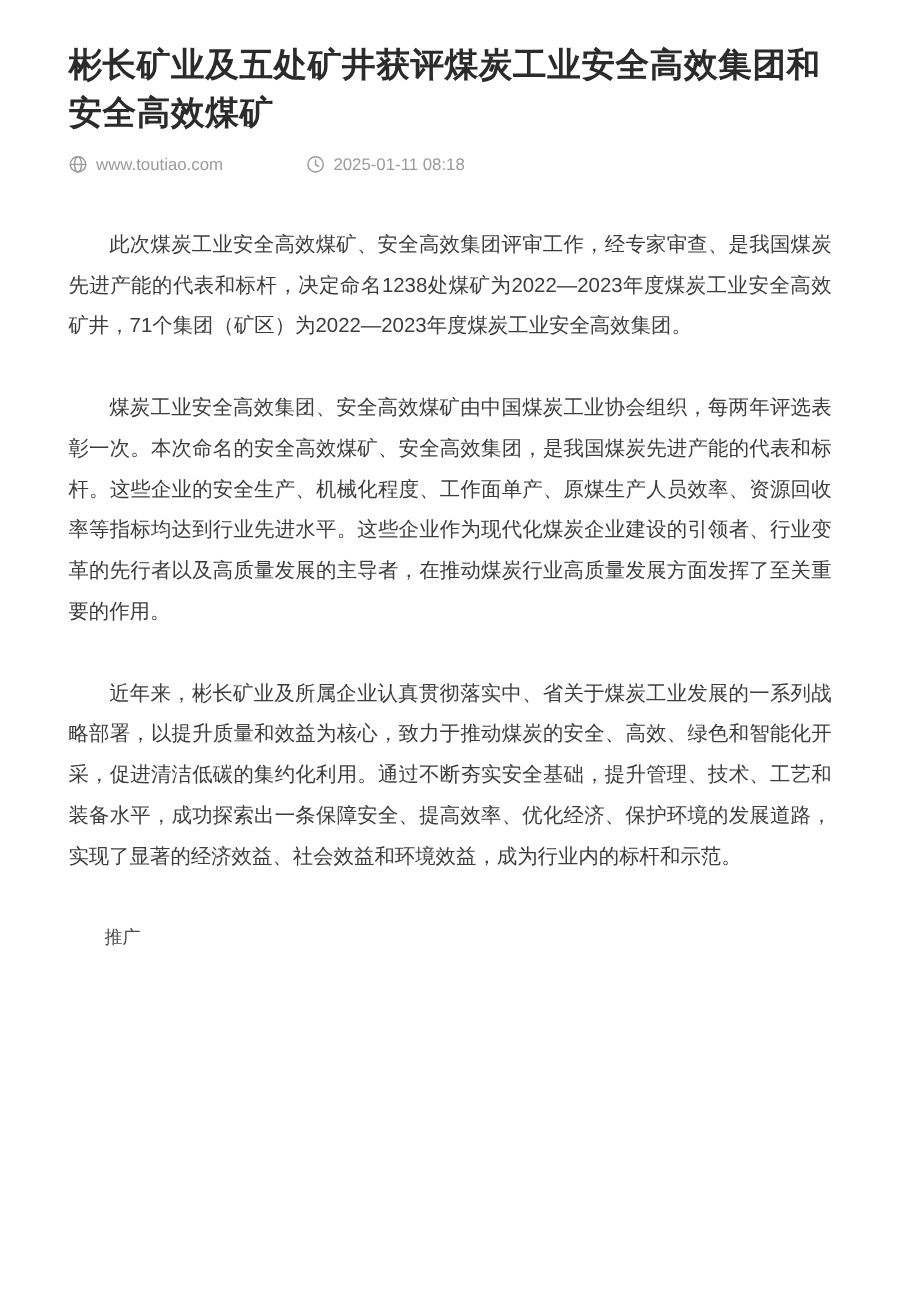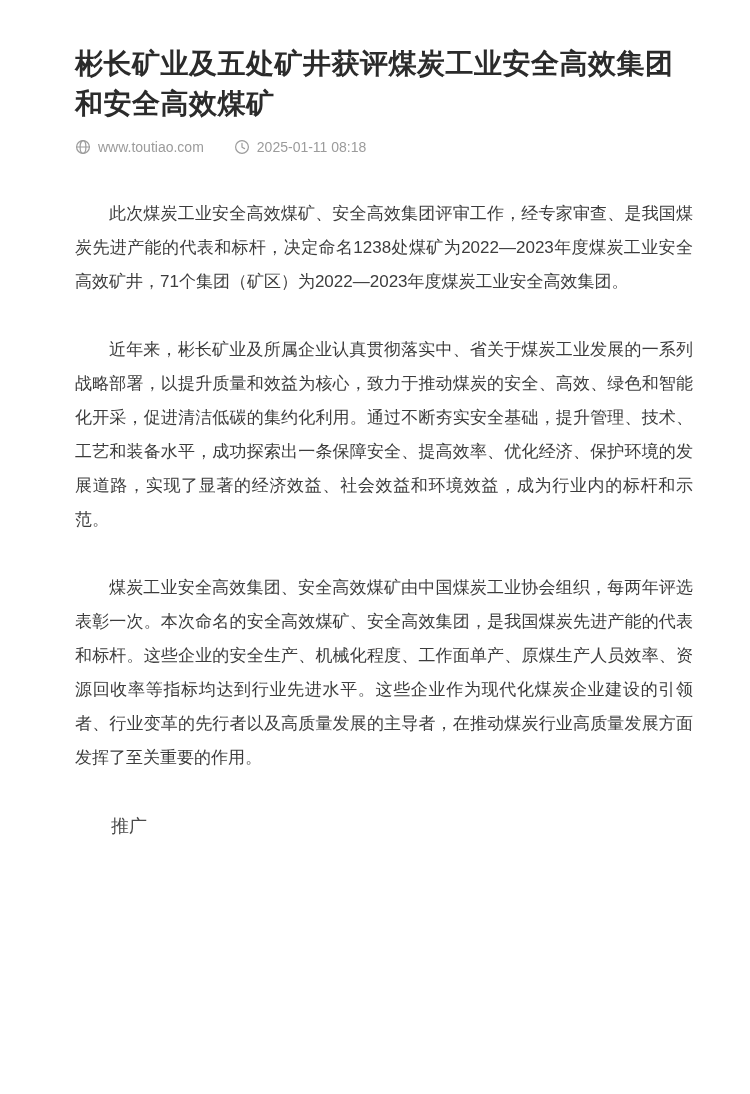--- a/index.html
+++ b/index.html
@@ -9,37 +9,37 @@
     font-family: "Liberation Sans", "DejaVu Sans", sans-serif;
   }
   .page {
     position: relative;
     width: 750px;
     height: 1094px;
     background: #ffffff;
     overflow: hidden;
   }
   .article {
-    padding: 44px 57px 0 57px;
-    margin-left: 18px;
+    padding: 34px 57px 0 57px;
   }
   .title {
     margin: 0;
     font-size: 28px;
     line-height: 40px;
     font-weight: 700;
     color: #2b2b2b;
     letter-spacing: 0.5px;
   }
   .meta {
     margin-top: 15px;
     display: flex;
     align-items: center;
     font-size: 14px;
     color: #9b9b9b;
+    gap: 39px;
   }
   .meta-item {
     display: flex;
     align-items: center;
   }
   .meta-item + .meta-item {
     margin-left: 30px;
   }
   .meta-icon {
     display: inline-flex;
@@ -62,21 +62,21 @@
     line-height: 34px;
     color: #3c3c3c;
     text-align: justify;
   }
   .body p {
     margin: 0 0 34px 0;
     text-indent: 2em;
   }
   .promo {
     margin: 0;
-    font-size: 18px;
+    font-size: 15px;
     line-height: 34px;
     color: #4a4a4a;
     text-indent: 2em;
   }
 </style>
 </head>
 <body>
 
 <div class="page">
   <div class="article">
@@ -100,19 +100,19 @@
             <circle cx="8" cy="8" r="6.4"></circle>
             <polyline points="8,4.4 8,8.3 10.6,9.6"></polyline>
           </svg>
         </span>
         <span>2025-01-11 08:18</span>
       </div>
     </div>
 
     <div class="body">
       <p>此次煤炭工业安全高效煤矿、安全高效集团评审工作，经专家审查、是我国煤炭先进产能的代表和标杆，决定命名1238处煤矿为2022—2023年度煤炭工业安全高效矿井，71个集团（矿区）为2022—2023年度煤炭工业安全高效集团。</p>
+      <p>煤炭工业安全高效集团、安全高效煤矿由中国煤炭工业协会组织，每两年评选表彰一次。本次命名的安全高效煤矿、安全高效集团，是我国煤炭先进产能的代表和标杆。这些企业的安全生产、机械化程度、工作面单产、原煤生产人员效率、资源回收率等指标均达到行业先进水平。这些企业作为现代化煤炭企业建设的引领者、行业变革的先行者以及高质量发展的主导者，在推动煤炭行业高质量发展方面发挥了至关重要的作用。</p>
       <p>近年来，彬长矿业及所属企业认真贯彻落实中、省关于煤炭工业发展的一系列战略部署，以提升质量和效益为核心，致力于推动煤炭的安全、高效、绿色和智能化开采，促进清洁低碳的集约化利用。通过不断夯实安全基础，提升管理、技术、工艺和装备水平，成功探索出一条保障安全、提高效率、优化经济、保护环境的发展道路，实现了显著的经济效益、社会效益和环境效益，成为行业内的标杆和示范。</p>
-      <p>煤炭工业安全高效集团、安全高效煤矿由中国煤炭工业协会组织，每两年评选表彰一次。本次命名的安全高效煤矿、安全高效集团，是我国煤炭先进产能的代表和标杆。这些企业的安全生产、机械化程度、工作面单产、原煤生产人员效率、资源回收率等指标均达到行业先进水平。这些企业作为现代化煤炭企业建设的引领者、行业变革的先行者以及高质量发展的主导者，在推动煤炭行业高质量发展方面发挥了至关重要的作用。</p>
       <p class="promo">推广</p>
     </div>
 
   </div>
 </div>
 
 </body></html>

